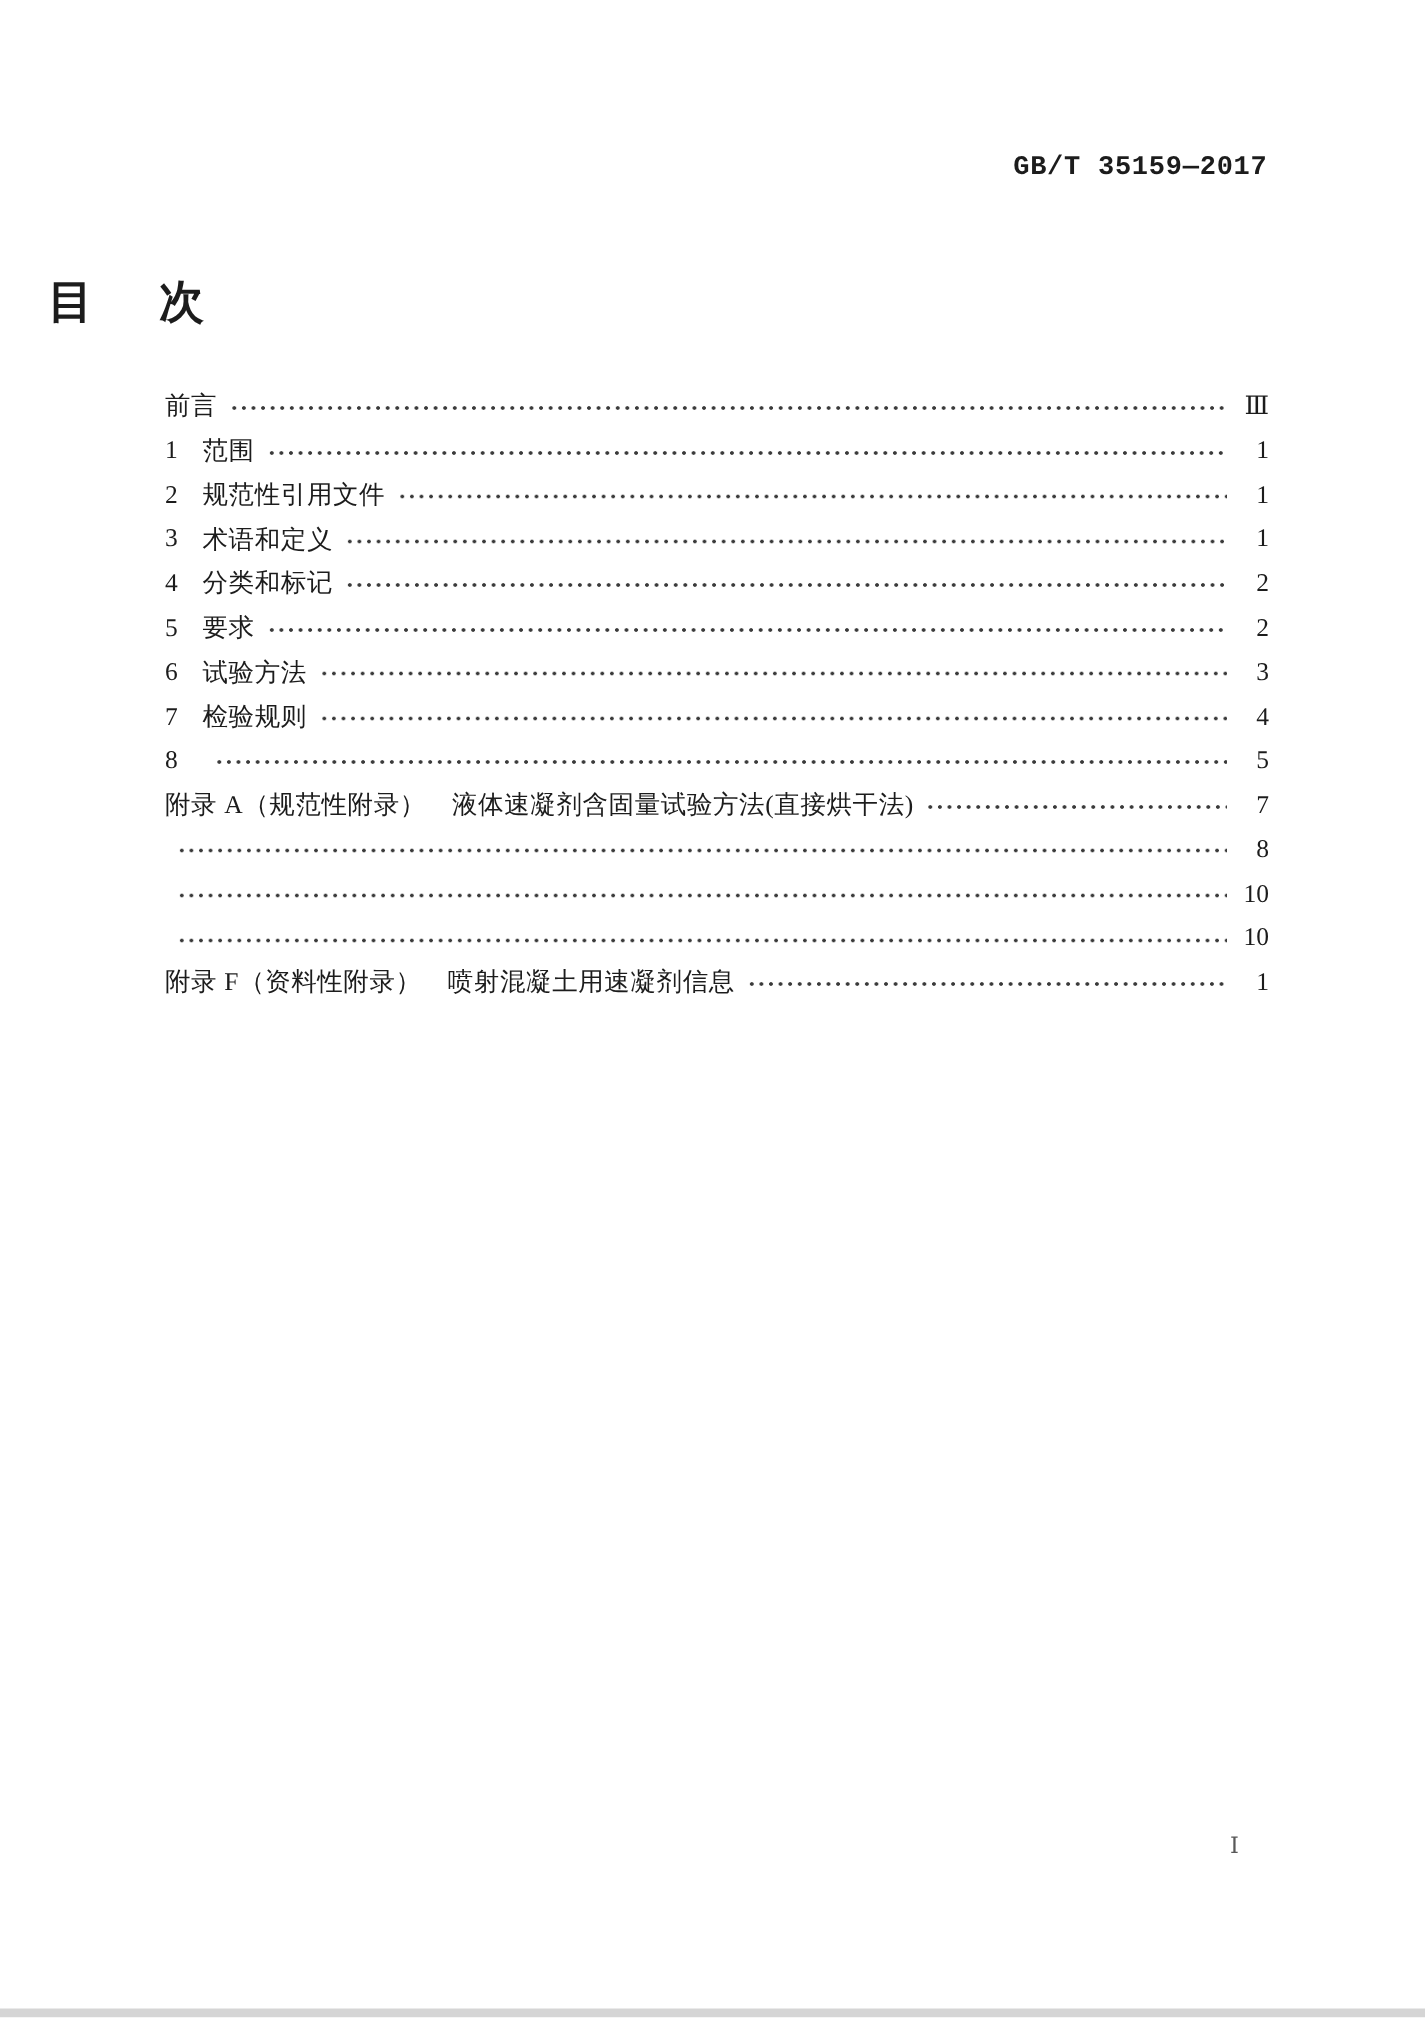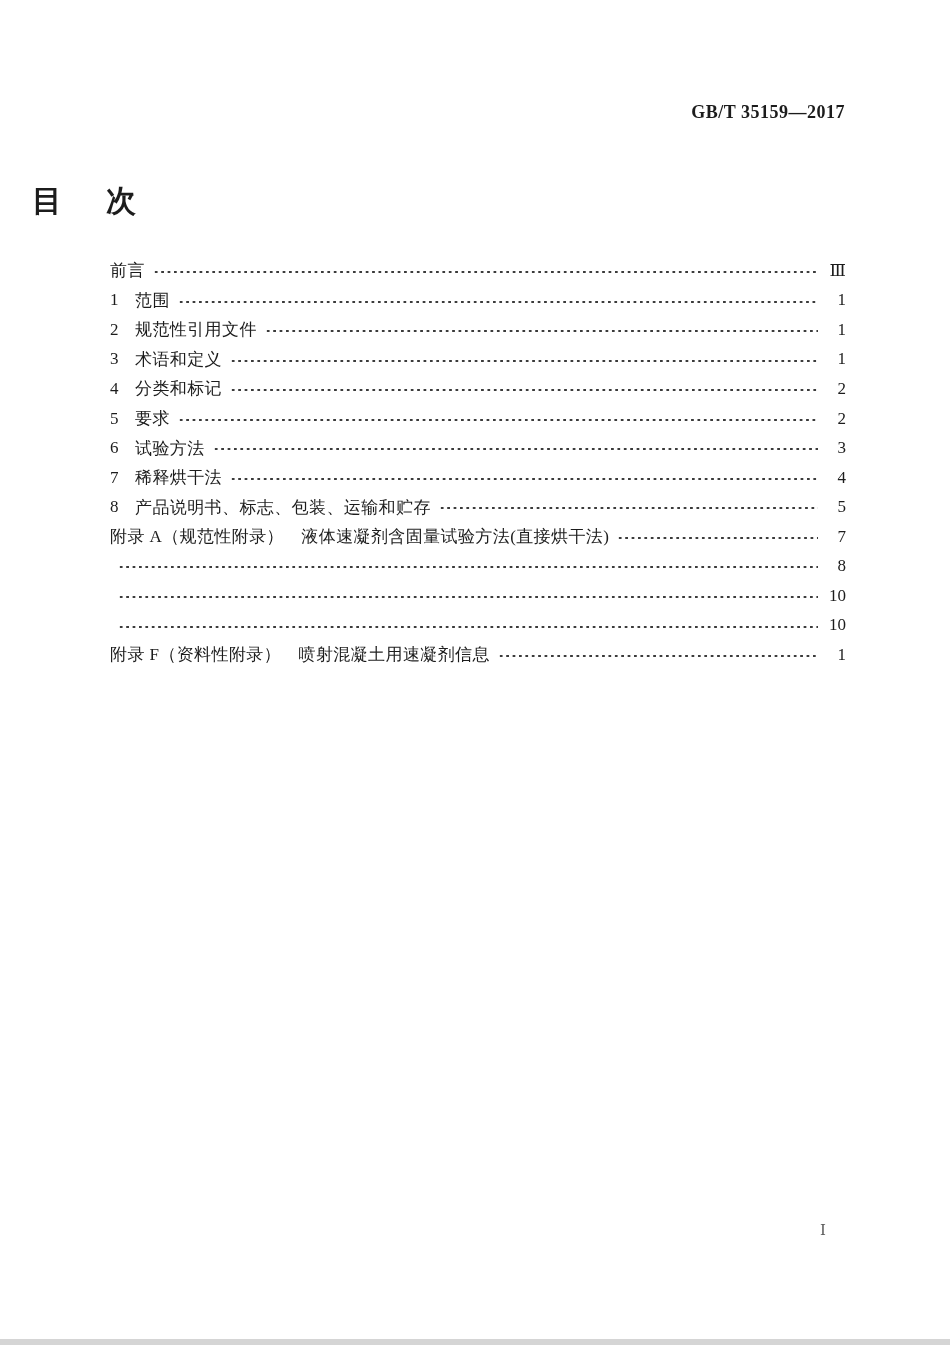--- a/index.html
+++ b/index.html
@@ -20,21 +20,21 @@
   .page{
     position:absolute;inset:0;
     background:var(--page-bg);
   }
   .header-code{
     position:absolute;
     top:102px;right:105px;
     font-size:18px;
     font-weight:700;
     letter-spacing:0.5px;
-    font-family:Liberation Serif, serif;
+    font-family:Liberation Mono, monospace;
   }
   .doc-title{
     position:absolute;
     top:181px;left:0;width:100%;
     text-align:left;
     font-family:"DejaVu Sans","Liberation Sans",sans-serif;
     font-size:30px;
     font-weight:700;
     word-spacing:1.05em;
     letter-spacing:1px;
@@ -139,28 +139,27 @@
 
   <div class="toc-row">
     <span class="toc-num">6</span>
     <span class="toc-label">试验方法</span>
     <span class="leader"></span>
     <span class="toc-page">3</span>
   </div>
 
   <div class="toc-row">
     <span class="toc-num">7</span>
-    <span class="toc-label">稀释烘干法</span>
+    <span class="toc-label">检验规则</span>
     <span class="leader"></span>
     <span class="toc-page">4</span>
   </div>
 
   <div class="toc-row">
     <span class="toc-num">8</span>
-    <span class="toc-label">产品说明书、标志、包装、运输和贮存</span>
     <span class="leader"></span>
     <span class="toc-page">5</span>
   </div>
 
   <div class="toc-row">
 
     <span class="toc-label">附录 A（规范性附录）　液体速凝剂含固量试验方法(直接烘干法)</span>
     <span class="leader"></span>
     <span class="toc-page">7</span>
   </div>

